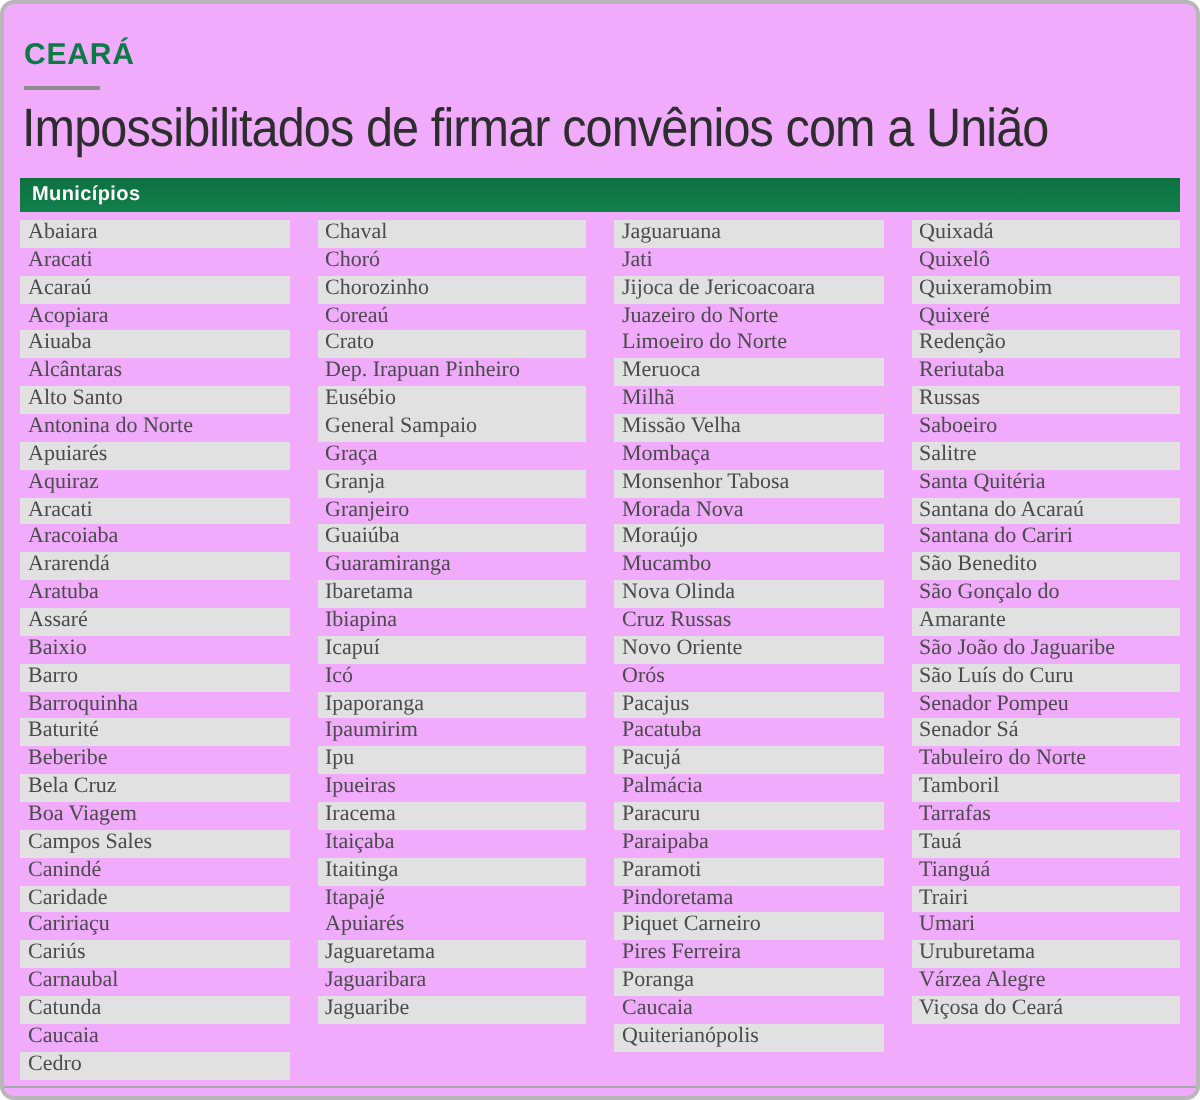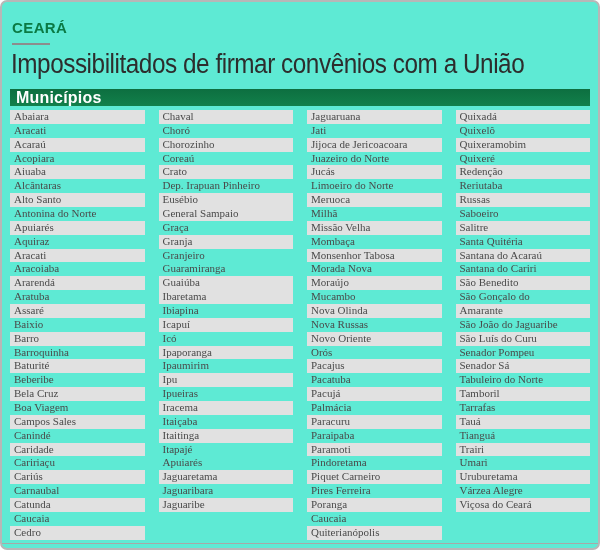--- a/index.html
+++ b/index.html
@@ -1,37 +1,37 @@
 <!DOCTYPE html>
 <html><head>
 <meta charset="utf-8">
 <style>
   html,body{margin:0;padding:0;background:#fff;}
   .page{
     width:600px;height:550px;box-sizing:border-box;position:relative;
-    background:#5eead4;border:2px solid #b7b7b7;border-radius:7px;
+    background:#f0abfc;border:2px solid #b7b7b7;border-radius:7px;
     padding:0 8px;overflow:hidden;
     font-family:"Liberation Sans", sans-serif;
   }
   .kicker{
     margin:17px 0 0 2px;
     color:#0b7a44;font-size:15px;font-weight:bold;letter-spacing:.4px;
   }
   .kicker-rule{
     width:38px;height:0;border-top:2px solid #8d8d8d;margin:7px 0 0 2px;
   }
   .title{
     margin:4px 0 0 1px;color:#2d2d2d;font-size:27px;font-weight:400;
     letter-spacing:-0.5px;white-space:nowrap;
     transform:scaleX(0.90);transform-origin:left center;
   }
   .bar{
     margin-top:9px;height:17px;line-height:17px;
     background:linear-gradient(#0d6f40,#12804b);
-    color:#ffffff;font-size:16px;font-weight:bold;letter-spacing:.2px;
+    color:#ffffff;font-size:10px;font-weight:bold;letter-spacing:.2px;
     padding-left:6px;
   }
   .grid{
     display:flex;gap:14px;margin-top:4px;font-family:Liberation Serif, serif;
   }
   .col{flex:1;min-width:0;}
   .row{
     height:13.87px;line-height:13.9px;font-size:11px;color:#4a4a4a;
     padding-left:4px;white-space:nowrap;overflow:visible;
   }
@@ -95,22 +95,22 @@
         <div class="row">Choró</div>
         <div class="row odd">Chorozinho</div>
         <div class="row">Coreaú</div>
         <div class="row odd">Crato</div>
         <div class="row">Dep. Irapuan Pinheiro</div>
         <div class="row odd">Eusébio</div>
         <div class="row odd">General Sampaio</div>
         <div class="row">Graça</div>
         <div class="row odd">Granja</div>
         <div class="row">Granjeiro</div>
+        <div class="row odd">Guaiúba</div>
         <div class="row">Guaramiranga</div>
-        <div class="row odd">Guaiúba</div>
         <div class="row odd">Ibaretama</div>
         <div class="row">Ibiapina</div>
         <div class="row odd">Icapuí</div>
         <div class="row">Icó</div>
         <div class="row odd">Ipaporanga</div>
         <div class="row">Ipaumirim</div>
         <div class="row odd">Ipu</div>
         <div class="row">Ipueiras</div>
         <div class="row odd">Iracema</div>
         <div class="row">Itaiçaba</div>
@@ -119,32 +119,31 @@
         <div class="row">Apuiarés</div>
         <div class="row odd">Jaguaretama</div>
         <div class="row">Jaguaribara</div>
         <div class="row odd">Jaguaribe</div>
       </div>
       <div class="col">
         <div class="row odd">Jaguaruana</div>
         <div class="row">Jati</div>
         <div class="row odd">Jijoca de Jericoacoara</div>
         <div class="row">Juazeiro do Norte</div>
-        <div class="row odd">Jucás</div>
         <div class="row">Limoeiro do Norte</div>
         <div class="row odd">Meruoca</div>
         <div class="row">Milhã</div>
         <div class="row odd">Missão Velha</div>
         <div class="row">Mombaça</div>
         <div class="row odd">Monsenhor Tabosa</div>
         <div class="row">Morada Nova</div>
         <div class="row odd">Moraújo</div>
         <div class="row">Mucambo</div>
         <div class="row odd">Nova Olinda</div>
-        <div class="row">Nova Russas</div>
+        <div class="row">Cruz Russas</div>
         <div class="row odd">Novo Oriente</div>
         <div class="row">Orós</div>
         <div class="row odd">Pacajus</div>
         <div class="row">Pacatuba</div>
         <div class="row odd">Pacujá</div>
         <div class="row">Palmácia</div>
         <div class="row odd">Paracuru</div>
         <div class="row">Paraipaba</div>
         <div class="row odd">Paramoti</div>
         <div class="row">Pindoretama</div>

